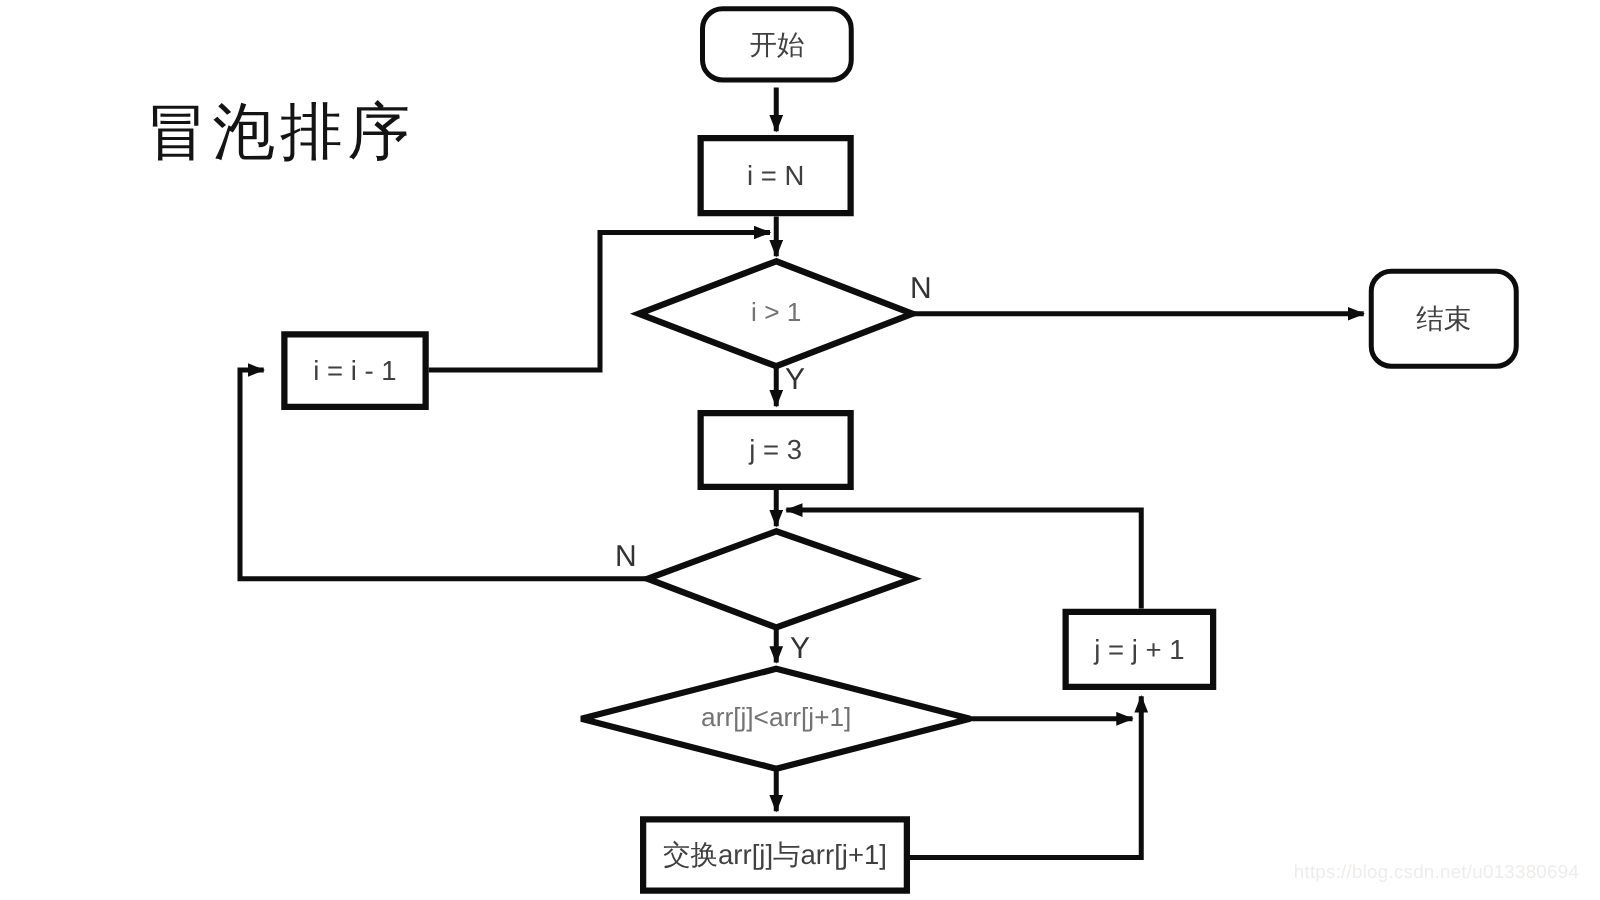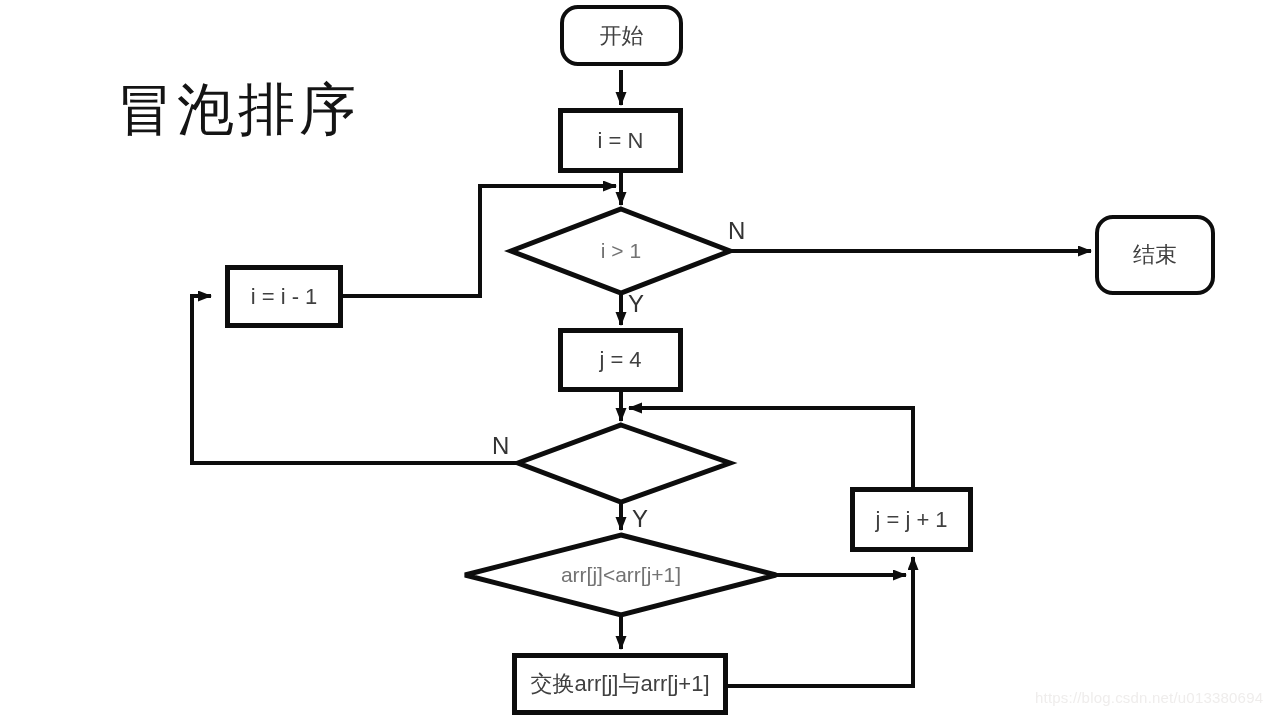--- a/index.html
+++ b/index.html
@@ -18,21 +18,21 @@
     position: absolute;
     left: 0; top: 0;
     width: 1280px;
     height: 720px;
   }
   .title {
     position: absolute;
     left: 116px;
     top: 72px;
     margin: 0;
-    font-size: 57px;
+    font-size: 50px;
     font-weight: 400;
     letter-spacing: 4px;
     color: #141414;
     white-space: nowrap;
   }
   .node {
     position: absolute;
     display: flex;
     align-items: center;
     justify-content: center;
@@ -132,21 +132,21 @@
 
   <div class="node terminator" style="left:1095px; top:215px; width:120px; height:80px;">
     <span>结束</span>
   </div>
 
   <div class="node process" style="left:225px; top:265px; width:118px; height:63px;">
     <span>i = i - 1</span>
   </div>
 
   <div class="node process" style="left:558px; top:328px; width:125px; height:64px;">
-    <span>j = 4</span>
+    <span>j = 3</span>
   </div>
 
 
   <div class="diamond-label" style="left:511px; top:561px; width:220px; height:28px;">arr[j]&lt;arr[j+1]</div>
 
   <div class="node process" style="left:512px; top:653px; width:216px; height:62px;">
     <span>交换arr[j]与arr[j+1]</span>
   </div>
 
   <div class="node process" style="left:850px; top:487px; width:123px; height:65px;">

